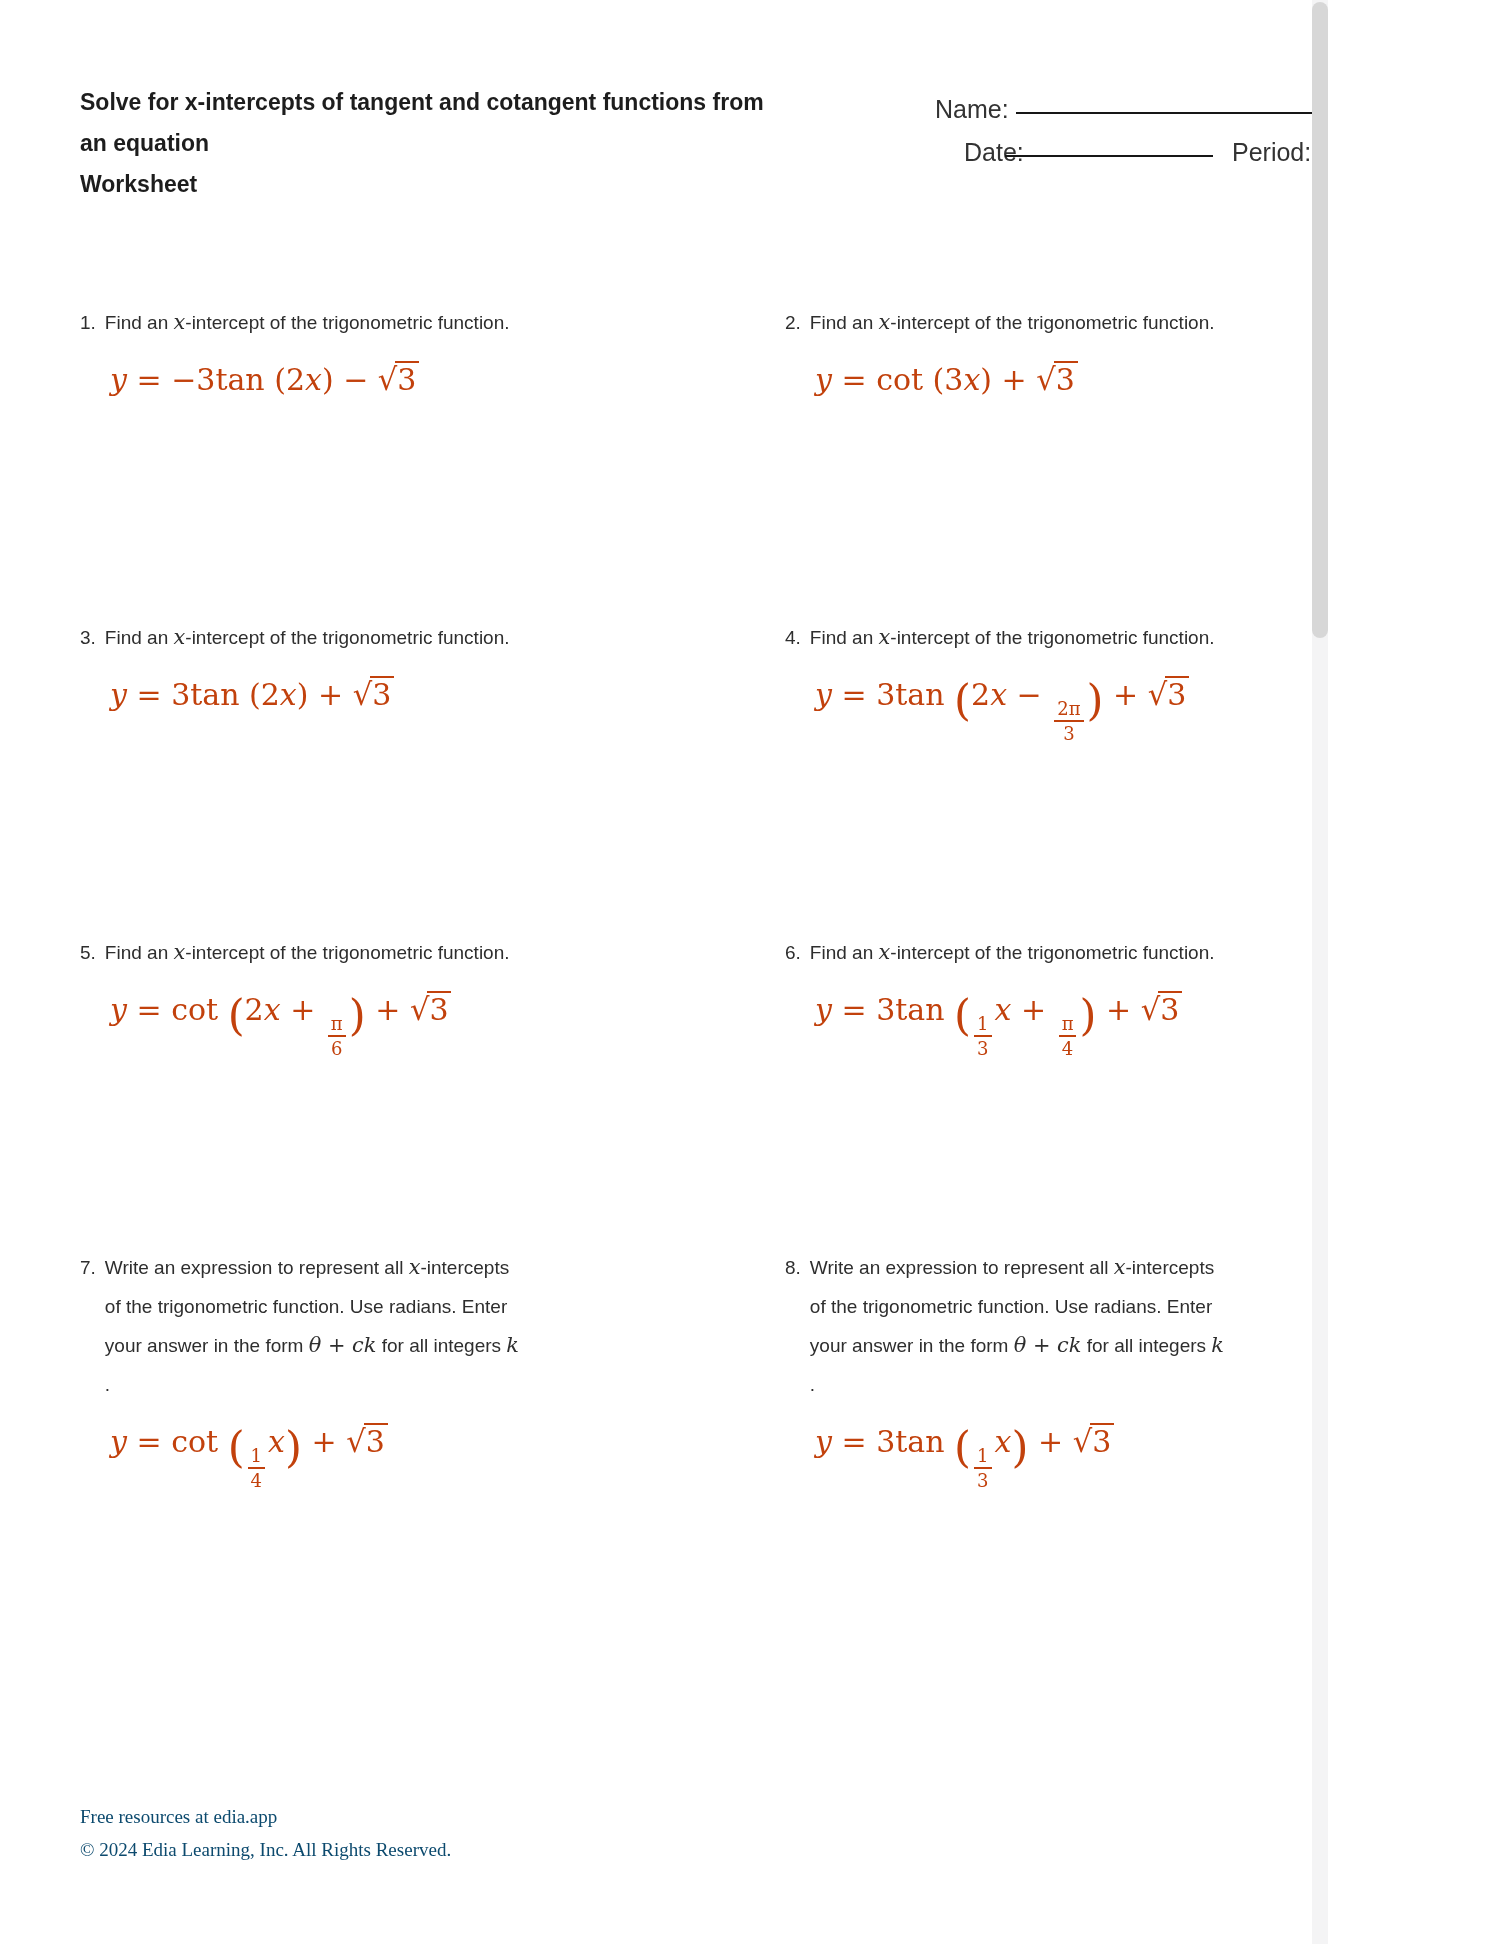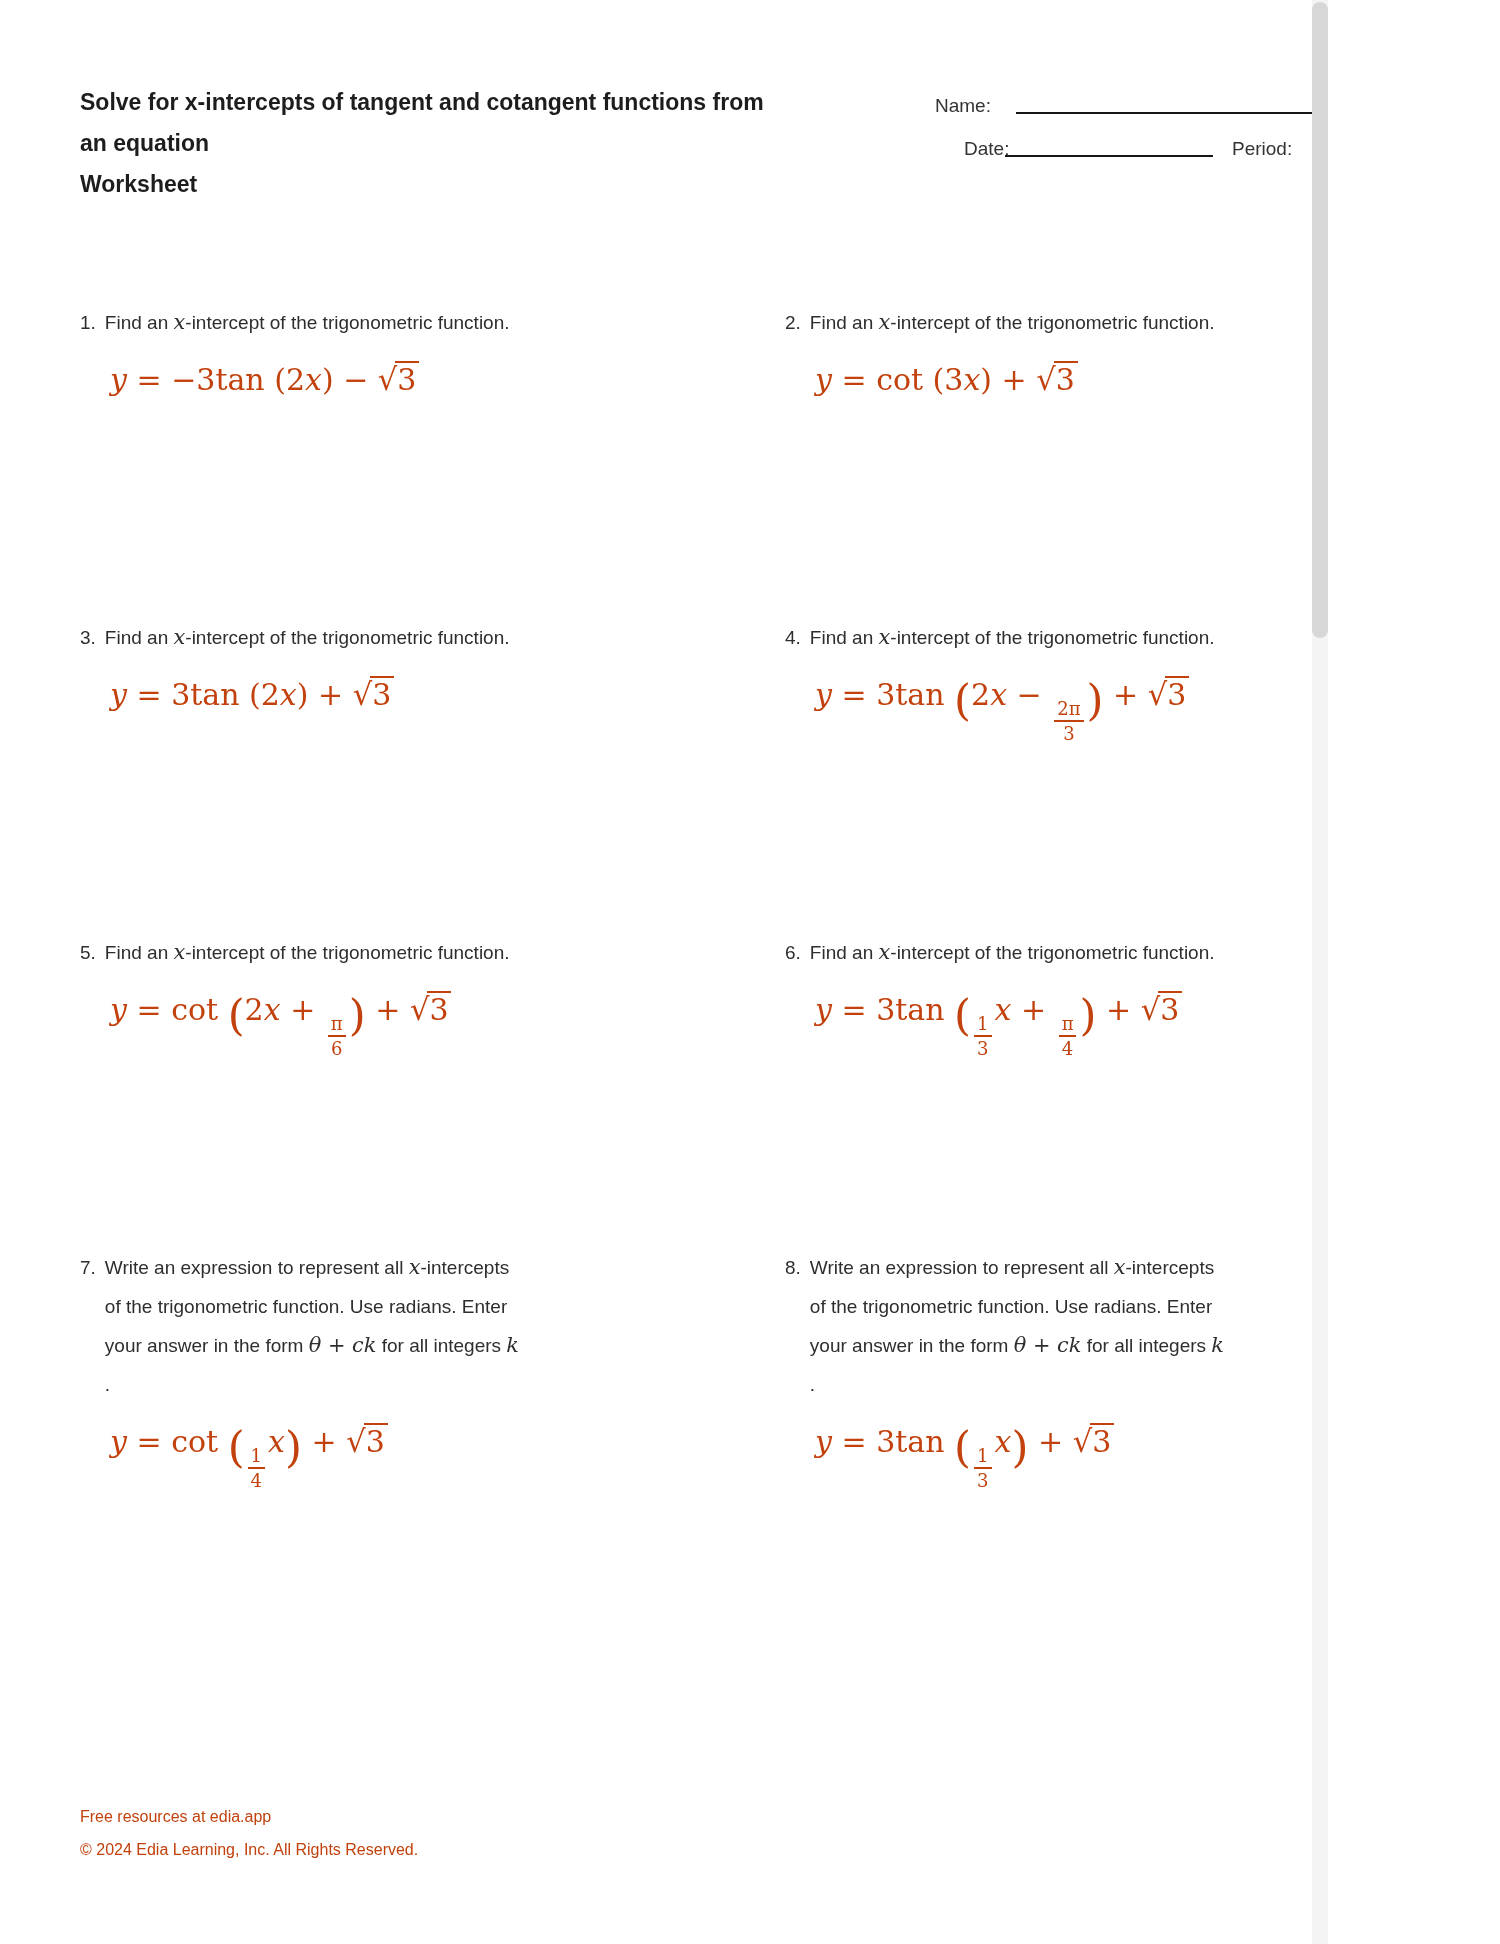--- a/index.html
+++ b/index.html
@@ -4,21 +4,21 @@
 <style>
   html,body{margin:0;padding:0;background:#ffffff;}
   .page{position:relative;width:1328px;height:1944px;background:#ffffff;overflow:hidden;
         font-family:"Liberation Sans",sans-serif;color:#2e2e2e;}
 
   
   .titleblock{position:absolute;left:80px;top:82px;width:820px;
               font-size:23px;font-weight:700;line-height:41px;color:#1d1d1d;}
 
   
-  .hf-label{position:absolute;font-size:19px;color:#333333;}
+  .hf-label{position:absolute;font-size:25px;color:#333333;}
   .name-label{left:935px;top:95px;}
   .date-label{left:964px;top:138px;}
   .period-label{left:1232px;top:138px;}
   .rule{position:absolute;height:2px;background:#161616;}
   .name-rule{left:1016px;top:112px;width:386px;}
   .date-rule{left:1005px;top:155px;width:208px;}
   .period-rule{left:1318px;top:155px;width:85px;}
 
   
   .problem{position:absolute;width:648px;}
@@ -41,21 +41,21 @@
   .frac{display:inline-flex;flex-direction:column;align-items:center;
         font-size:0.6em;line-height:1.08;vertical-align:-0.55em;margin:0 3px;}
   .frac .fn{padding:0 3px 2px;border-bottom:2px solid currentColor;}
   .frac .fd{padding-top:2px;}
   .sqrt{white-space:nowrap;}
   .sqrt .rad{font-size:1.02em;}
   .sqrt .radbody{display:inline-block;border-top:2px solid currentColor;
                  margin-left:-2px;padding:1px 3px 0 2px;line-height:1.05;}
 
   
-  .footer{position:absolute;left:80px;top:1800px;font-size:16px;line-height:33px;color:#c2410c;}
+  .footer{position:absolute;left:80px;top:1800px;font-size:19px;line-height:33px;color:#0c4a6e;font-family:Liberation Serif, serif;}
 
   
   .scroll-track{position:absolute;right:0;top:0;width:16px;height:1944px;background:#f4f4f5;}
   .scroll-thumb{position:absolute;right:0;top:2px;width:16px;height:636px;
                 background:#d7d7d7;border-radius:8px;}
 </style>
 </head>
 <body>
 
 <div class="page">

